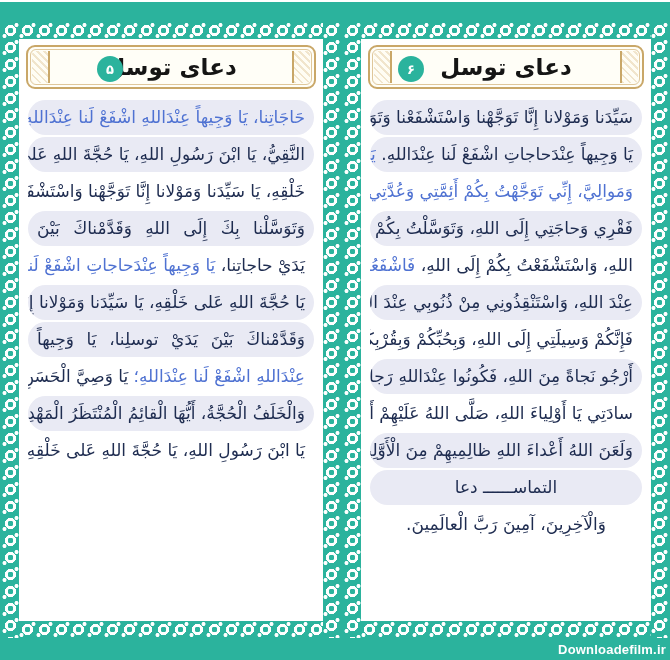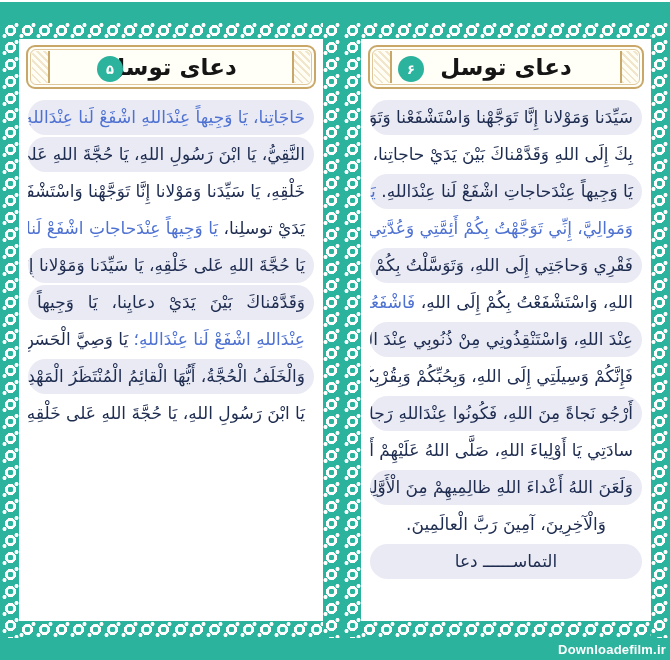--- a/index.html
+++ b/index.html
@@ -109,23 +109,24 @@
     <div class="header">
       <div class="header-end end-left"></div>
       <div class="header-end end-right"></div>
       <div class="page-title">دعای توسل</div>
       <div class="page-num">۵</div>
     </div>
     <div class="lines">
         <div class="line pill"><span class="seg-blue">حَاجَاتِنا، يَا وَجِيهاً عِنْدَاللهِ اشْفَعْ لَنا عِنْدَاللهِ؛</span></div>
         <div class="line pill"><span class="seg-ink">النَّقِيُّ، يَا ابْنَ رَسُولِ اللهِ، يَا حُجَّةَ اللهِ عَلى</span></div>
         <div class="line"><span class="seg-ink">خَلْقِهِ، يَا سَيِّدَنا وَمَوْلانا إِنَّا تَوَجَّهْنا وَاسْتَشْفَعْنا</span></div>
-        <div class="line"><span class="seg-ink">يَدَيْ توسلِنا،</span> <span class="seg-blue">يَا وَجِيهاً عِنْدَحاجاتِ اشْفَعْ لَنا</span></div>
+        <div class="line pill"><span class="seg-ink">وَتَوَسَّلْنا بِكَ إِلَى اللهِ وَقَدَّمْناكَ بَيْنَ</span></div>
+        <div class="line"><span class="seg-ink">يَدَيْ حاجاتِنا،</span> <span class="seg-blue">يَا وَجِيهاً عِنْدَحاجاتِ اشْفَعْ لَنا</span></div>
         <div class="line pill"><span class="seg-ink">يَا حُجَّةَ اللهِ عَلى خَلْقِهِ، يَا سَيِّدَنا وَمَوْلانا إِنَّا</span></div>
-        <div class="line pill"><span class="seg-ink">وَقَدَّمْناكَ بَيْنَ يَدَيْ دعایِنا، يَا وَجِيهاً</span></div>
+        <div class="line pill"><span class="seg-ink">وَقَدَّمْناكَ بَيْنَ يَدَيْ توسلِنا، يَا وَجِيهاً</span></div>
         <div class="line"><span class="seg-blue">عِنْدَاللهِ اشْفَعْ لَنا عِنْدَاللهِ؛</span> <span class="seg-ink">يَا وَصِيَّ الْحَسَنِ،</span></div>
         <div class="line pill"><span class="seg-ink">وَالْخَلَفُ الْحُجَّةُ، أَيُّهَا الْقائِمُ الْمُنْتَظَرُ الْمَهْدِيُّ،</span></div>
         <div class="line"><span class="seg-ink">يَا ابْنَ رَسُولِ اللهِ، يَا حُجَّةَ اللهِ عَلى خَلْقِهِ، يَا</span></div>
       </div>
   </div>
 </div>
 
 <div class="page page-right">
   <div class="band top"></div>
   <div class="band bottom"></div>
@@ -133,29 +134,28 @@
   <div class="band right"></div>
   <div class="interior">
     <div class="header">
       <div class="header-end end-left"></div>
       <div class="header-end end-right"></div>
       <div class="page-title">دعای توسل</div>
       <div class="page-num">۶</div>
     </div>
     <div class="lines">
         <div class="line pill"><span class="seg-ink">سَيِّدَنا وَمَوْلانا إِنَّا تَوَجَّهْنا وَاسْتَشْفَعْنا وَتَوَسَّلْنا</span></div>
-        <div class="line"><span class="seg-ink">بِكَ إِلَى اللهِ وَقَدَّمْناكَ بَيْنَ يَدَيْ حاجاتِنا،</span></div>
         <div class="line pill"><span class="seg-ink">يَا وَجِيهاً عِنْدَحاجاتِ اشْفَعْ لَنا عِنْدَاللهِ.</span> <span class="seg-blue">يَا سادَتِي</span></div>
         <div class="line"><span class="seg-blue">وَمَوالِيَّ، إِنِّي تَوَجَّهْتُ بِكُمْ أَئِمَّتِي وَعُدَّتِي لِيَوْمِ</span></div>
         <div class="line pill"><span class="seg-ink">فَقْرِي وَحاجَتِي إِلَى اللهِ، وَتَوَسَّلْتُ بِكُمْ إِلَى</span></div>
         <div class="line"><span class="seg-ink">اللهِ، وَاسْتَشْفَعْتُ بِكُمْ إِلَى اللهِ،</span> <span class="seg-blue">فَاشْفَعُوا لِي</span></div>
         <div class="line pill"><span class="seg-ink">عِنْدَ اللهِ، وَاسْتَنْقِذُونِي مِنْ ذُنُوبِي عِنْدَ اللهِ،</span></div>
         <div class="line"><span class="seg-ink">فَإِنَّكُمْ وَسِيلَتِي إِلَى اللهِ، وَبِحُبِّكُمْ وَبِقُرْبِكُمْ</span></div>
         <div class="line pill"><span class="seg-ink">أَرْجُو نَجاةً مِنَ اللهِ، فَكُونُوا عِنْدَاللهِ رَجائِي، يَا</span></div>
         <div class="line"><span class="seg-ink">سادَتِي يَا أَوْلِياءَ اللهِ، صَلَّى اللهُ عَلَيْهِمْ أَجْمَعِينَ،</span></div>
         <div class="line pill"><span class="seg-ink">وَلَعَنَ اللهُ أَعْداءَ اللهِ ظالِمِيهِمْ مِنَ الْأَوَّلِينَ</span></div>
+        <div class="line pill center"><span class="seg-ink">التماســــــ دعا</span></div>
         <div class="line center"><span class="seg-ink">وَالْآخِرِينَ، آمِينَ رَبَّ الْعالَمِينَ.</span></div>
-        <div class="line pill center"><span class="seg-ink">التماســــــ دعا</span></div>
       </div>
   </div>
 </div>
 
 <div class="watermark">Downloadefilm.ir</div>
 
 </body></html>

